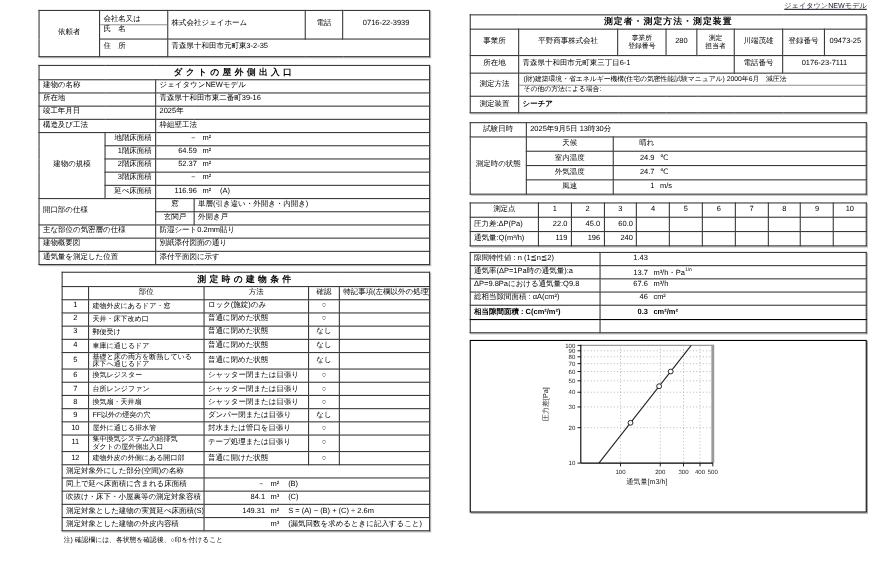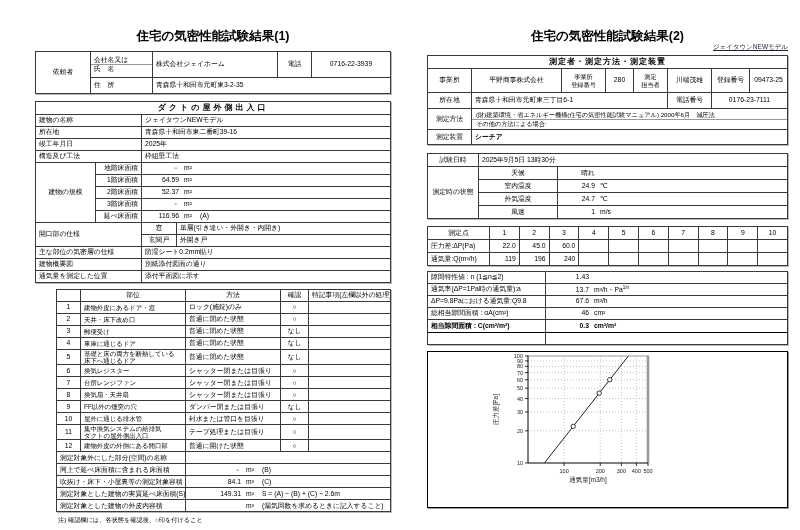--- a/index.html
+++ b/index.html
@@ -37,21 +37,20 @@
   .footnote { font-size:6.2px; margin-top:4px; margin-left:23px; }
   .chart-box { border:1.4px solid #000; height:157px; margin-top:6px; box-shadow:1px 1px 0 #999; }
   #chart-svg { display:block; }
   sup { font-size:4.5px; }
   tr.bold-row td { font-weight:bold; border-top:1.2px solid #000; border-bottom:1.2px solid #000; }
 </style>
 </head>
 <body>
 
 <div class="page" id="page1">
-  <div class="page-title">住宅の気密性能試験結果(1)</div>
 
   <table class="t mt9">
     <colgroup>
         <col style="width:55px">
         <col style="width:62px">
         <col>
         <col style="width:34px">
         <col style="width:79px">
       </colgroup>
     <tbody>
@@ -147,20 +146,23 @@
   <div class="indent">
     <table class="t mt6">
       <colgroup>
           <col style="width:24px">
           <col style="width:105px">
           <col style="width:95px">
           <col style="width:28px">
           <col>
         </colgroup>
       <tbody>
+          <tr class="h13">
+            <td colspan="5" class="sec-title">測定時の建物条件</td>
+          </tr>
       <tr class="h12">
         <td class="c"></td>
         <td class="c">部位</td>
         <td class="c">方法</td>
         <td class="c">確認</td>
         <td class="c">特記事項(左欄以外の処理)</td>
       </tr>
       </tbody>
         <tbody id="cond-body">
           <tr class="h12">
@@ -269,21 +271,20 @@
             <td colspan="2">測定対象とした建物の外皮内容積</td>
             <td colspan="3"><span class="val w52"></span><span class="unit">m³</span><span class="extra">(漏気回数を求めるときに記入すること)</span></td>
           </tr>
         </tbody>
     </table>
     <div class="footnote" style="margin-left:2px;">注) 確認欄には、各状態を確認後、○印を付けること</div>
   </div>
 </div>
 
 <div class="page" id="page2">
-  <div class="page-title">住宅の気密性能試験結果(2)</div>
   <div class="model-link">ジェイタウンNEWモデル</div>
 
   <table class="t mt3">
     <colgroup>
         <col style="width:44px">
         <col style="width:90px">
         <col style="width:44px">
         <col style="width:28px">
         <col style="width:34px">
         <col style="width:44px">

